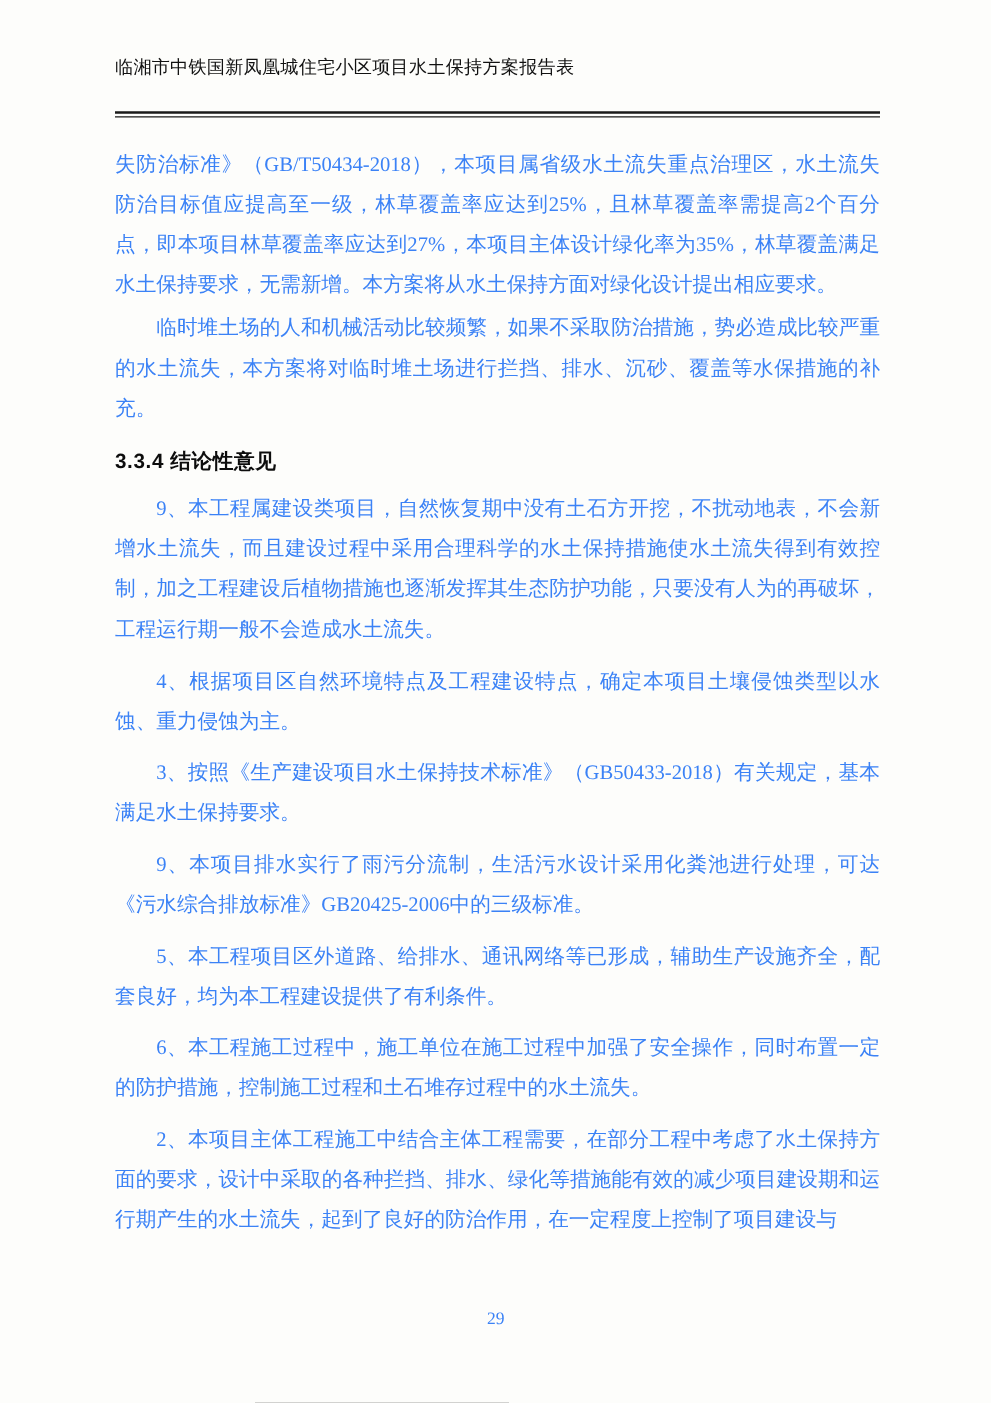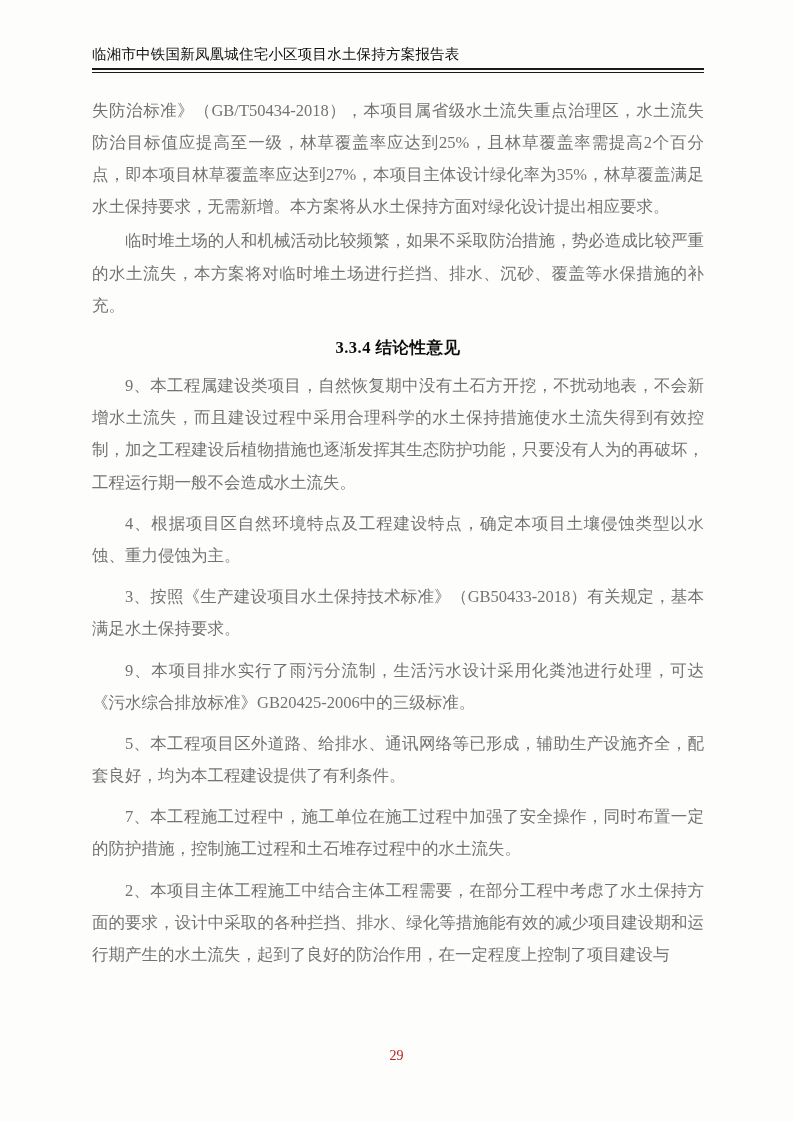--- a/index.html
+++ b/index.html
@@ -23,64 +23,63 @@
   .content {
     position: absolute;
     left: 92px;
     top: 44px;
     width: 612px;
   }
   .header-line {
     font-size: 14.5px;
     letter-spacing: 0.2px;
     color: #111;
-    padding-bottom: 2px;
+    padding-bottom: 23px;
     line-height: 1.5;
     font-family: "Liberation Serif", "DejaVu Serif", serif;
     font-weight: 500;
   }
   .header-rule {
     border-top: 2px solid #1a1a1a;
     border-bottom: 1px solid #1a1a1a;
     height: 2px;
     margin-bottom: 22px;
   }
   p.body-text {
     font-size: 16.5px;
     line-height: 1.95;
-    color: #737373;
+    color: #3b82f6;
     margin: 0 0 2px 0;
     text-align: justify;
     text-justify: inter-ideograph;
     font-family: "Liberation Serif", "DejaVu Serif", serif;
   }
   p.indent2 {
     text-indent: 2em;
   }
   p.noindent {
     text-indent: 0;
   }
   h3.section-title {
     font-size: 16.5px;
     line-height: 1.95;
     margin: 10px 0 6px 0;
     color: #0d0d0d;
     font-weight: bold;
-    font-family: Liberation Serif, serif;
+    font-family: Liberation Sans, sans-serif;
     letter-spacing: 0.5px;
-    text-align: center;
   }
   .page-number {
     position: absolute;
     bottom: 58px;
     left: 0;
     width: 100%;
     text-align: center;
     font-size: 14px;
-    color: #b91c1c;
+    color: #3b82f6;
     font-family: "Liberation Serif", "DejaVu Serif", serif;
   }
   .spacer-sm { height: 7px; }
 </style>
 </head>
 <body>
 
 <div class="page">
 
   <div class="content">
@@ -108,21 +107,21 @@
     <div class="spacer-sm"></div>
 
     <p class="body-text indent2">9、本项目排水实行了雨污分流制，生活污水设计采用化粪池进行处理，可达《污水综合排放标准》GB20425-2006中的三级标准。</p>
 
     <div class="spacer-sm"></div>
 
     <p class="body-text indent2">5、本工程项目区外道路、给排水、通讯网络等已形成，辅助生产设施齐全，配套良好，均为本工程建设提供了有利条件。</p>
 
     <div class="spacer-sm"></div>
 
-    <p class="body-text indent2">7、本工程施工过程中，施工单位在施工过程中加强了安全操作，同时布置一定的防护措施，控制施工过程和土石堆存过程中的水土流失。</p>
+    <p class="body-text indent2">6、本工程施工过程中，施工单位在施工过程中加强了安全操作，同时布置一定的防护措施，控制施工过程和土石堆存过程中的水土流失。</p>
 
     <div class="spacer-sm"></div>
 
     <p class="body-text indent2">2、本项目主体工程施工中结合主体工程需要，在部分工程中考虑了水土保持方面的要求，设计中采取的各种拦挡、排水、绿化等措施能有效的减少项目建设期和运行期产生的水土流失，起到了良好的防治作用，在一定程度上控制了项目建设与</p>
 
   </div>
 
   <div class="page-number">29</div>
 
 </div>

